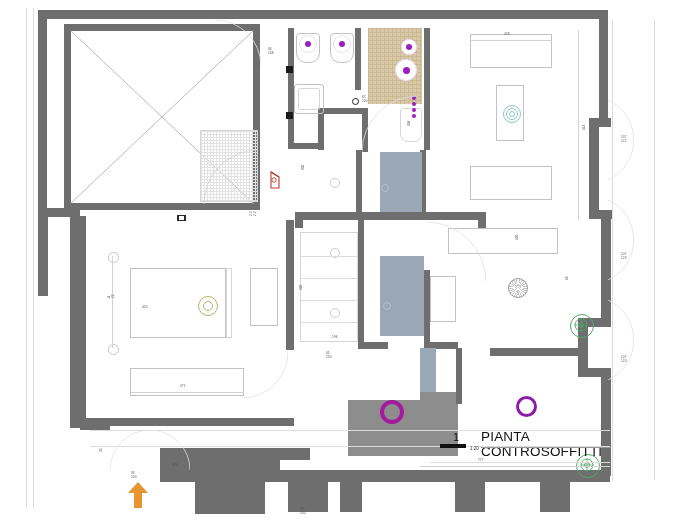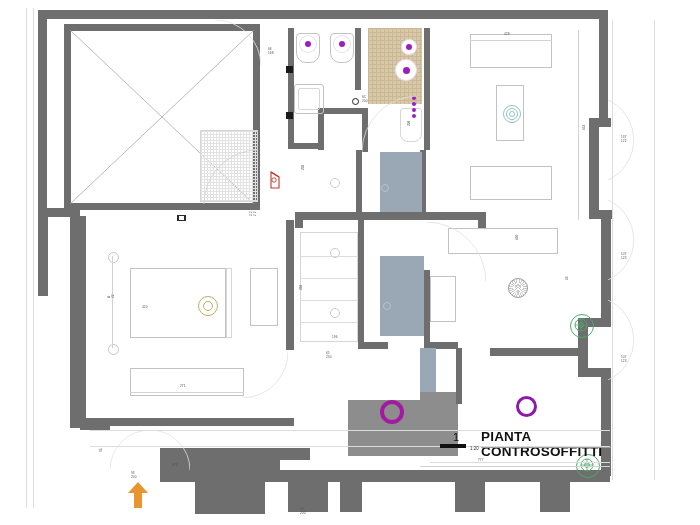--- a/index.html
+++ b/index.html
@@ -305,18 +305,18 @@
 
   <div class="hair" style="left:90px;top:430px;width:520px;height:1px;"></div>
   <div class="hair" style="left:90px;top:446px;width:520px;height:1px;"></div>
   <div class="hair" style="left:430px;top:462px;width:180px;height:1px;"></div>
   <div class="hair" style="left:612px;top:20px;width:1px;height:460px;"></div>
   <div class="hair" style="left:654px;top:20px;width:1px;height:460px;"></div>
 
   <div id="title">
     <div class="tbar" style="left:440px;top:444px;width:26px;"></div>
     <div class="tnum" style="left:453px;top:431px;">1</div>
-    <div class="ttext" style="left:481px;top:429px;font-weight:bold;">PIANTA CONTROSOFFITTI</div>
+    <div class="ttext" style="left:481px;top:429px;">PIANTA CONTROSOFFITTI</div>
     <div class="tunder" style="left:481px;top:447px;width:130px;"></div>
     <div class="tscale" style="left:470px;top:446px;">1:20</div>
   </div>
 
 </div>
 
 </body></html>

